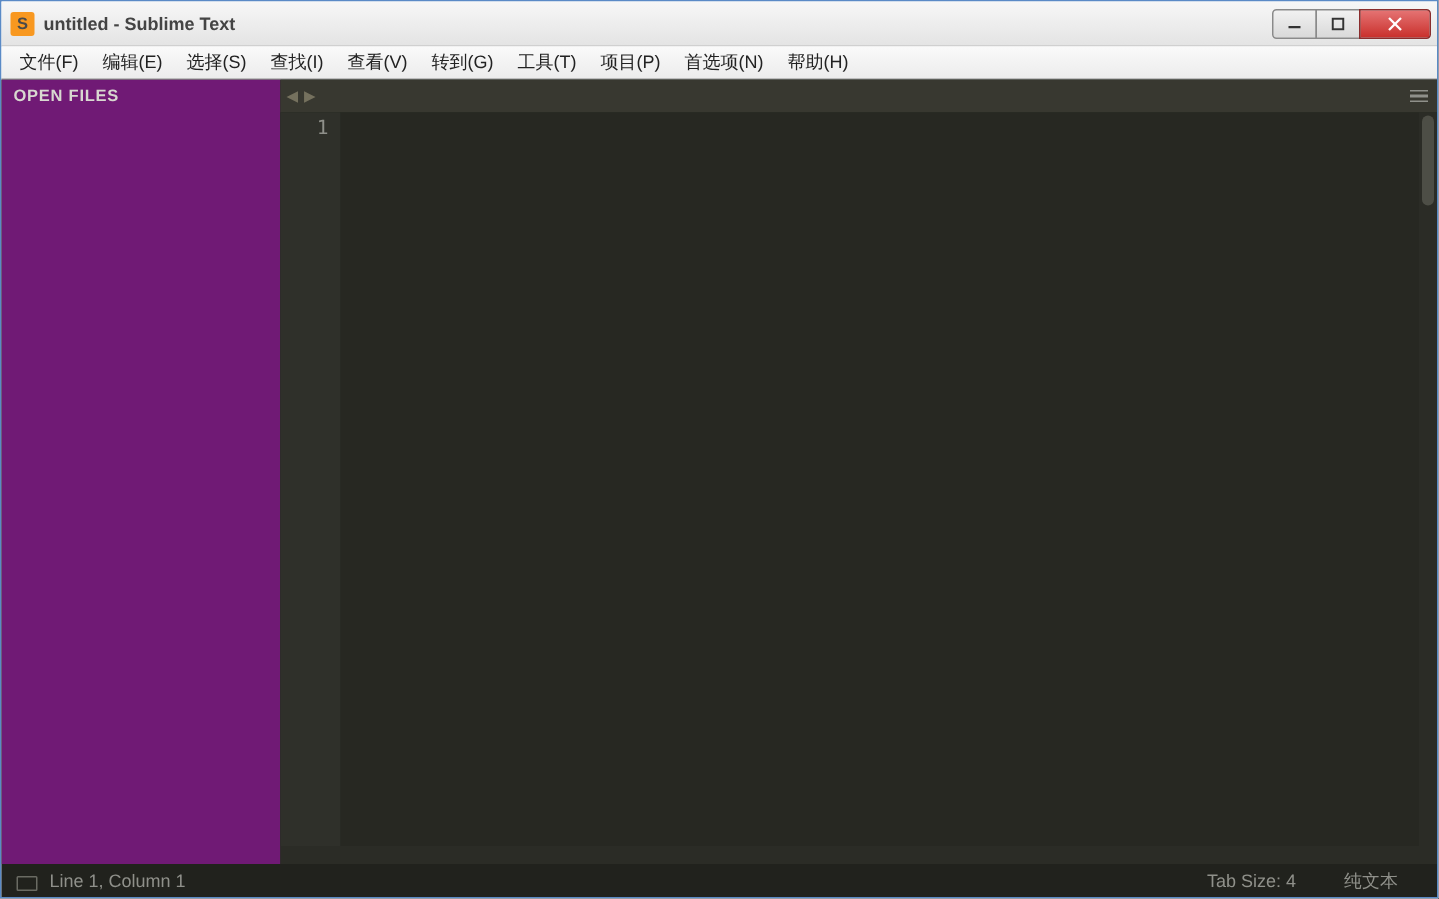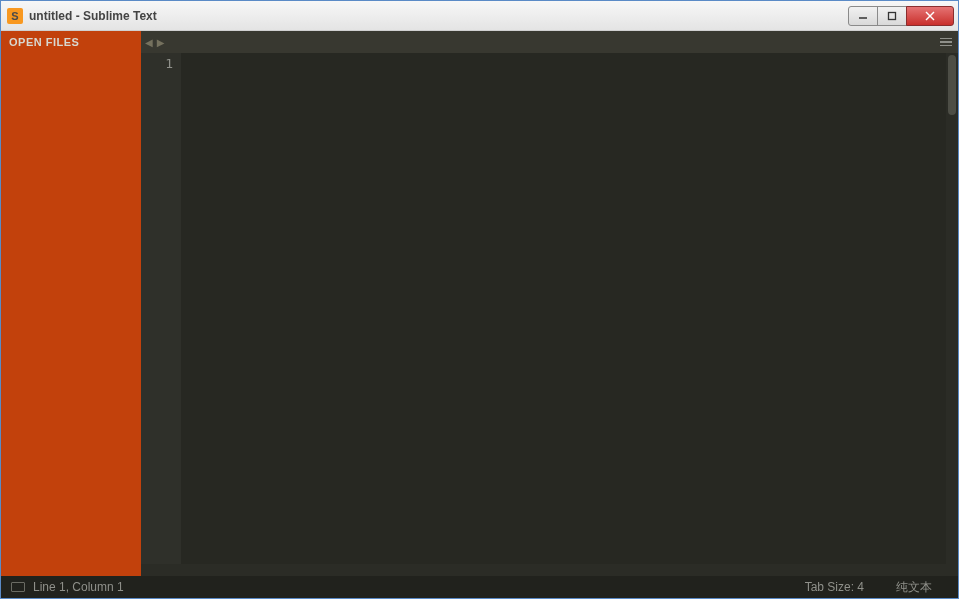--- a/index.html
+++ b/index.html
@@ -86,22 +86,22 @@
 }
 
 .body-area {
   flex: 1;
   display: flex;
   background: #272822;
   overflow: hidden;
 }
 
 .sidebar {
-  width: 140px;
-  background: #c2410c;
+  width: 186px;
+  background: #701a75;
   color: #cfcfc2;
   font-size: 11px;
 }
 .sidebar-header {
   padding: 5px 8px;
   font-weight: bold;
   color: #d8d8d0;
   letter-spacing: 0.5px;
 }
 
@@ -186,21 +186,21 @@
   height: 22px;
   background: #21221d;
   color: #8f908a;
   display: flex;
   align-items: center;
   padding: 0 10px;
   font-size: 12px;
 }
 .status-left {
   display: flex;
-  align-items: center;
+  align-items: flex-end;
   gap: 8px;
 }
 .status-icon {
   width: 14px;
   height: 10px;
   border: 1px solid #6a6b63;
   border-radius: 1px;
 }
 .statusbar .spacer { flex: 1; }
 .status-item {
@@ -229,20 +229,32 @@
       </div>
       <div class="win-btn close">
         <svg width="10" height="10">
             <line x1="1" y1="1" x2="9" y2="9" stroke="#fff" stroke-width="1.5"></line>
             <line x1="9" y1="1" x2="1" y2="9" stroke="#fff" stroke-width="1.5"></line>
           </svg>
       </div>
     </div>
   </div>
 
+  <div class="menubar">
+    <div class="menu-item">文件(F)</div>
+    <div class="menu-item">编辑(E)</div>
+    <div class="menu-item">选择(S)</div>
+    <div class="menu-item">查找(I)</div>
+    <div class="menu-item">查看(V)</div>
+    <div class="menu-item">转到(G)</div>
+    <div class="menu-item">工具(T)</div>
+    <div class="menu-item">项目(P)</div>
+    <div class="menu-item">首选项(N)</div>
+    <div class="menu-item">帮助(H)</div>
+  </div>
 
   <div class="body-area">
 
     <div class="sidebar">
       <div class="sidebar-header">OPEN FILES</div>
     </div>
 
     <div class="editor-area">
       <div class="tabbar">
         <div class="tab-nav">

